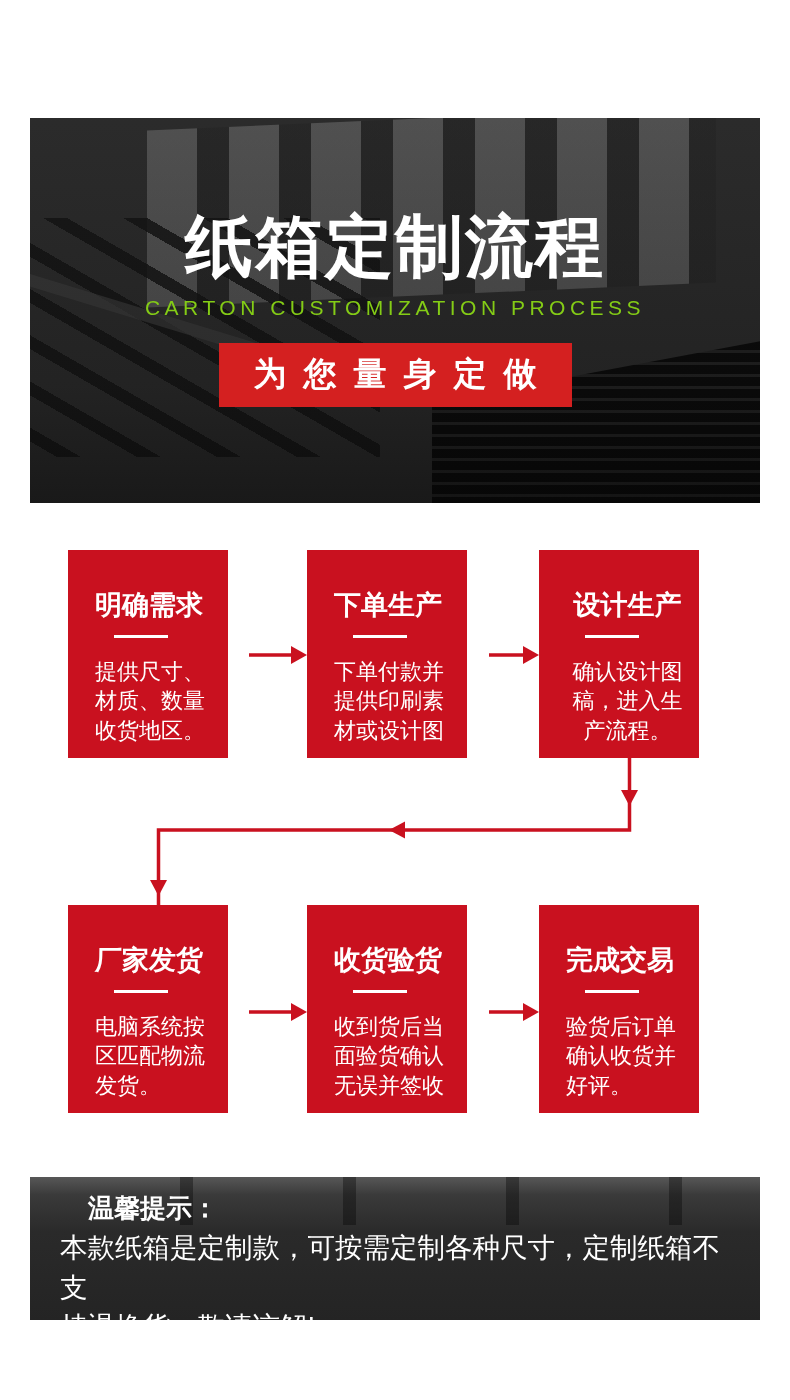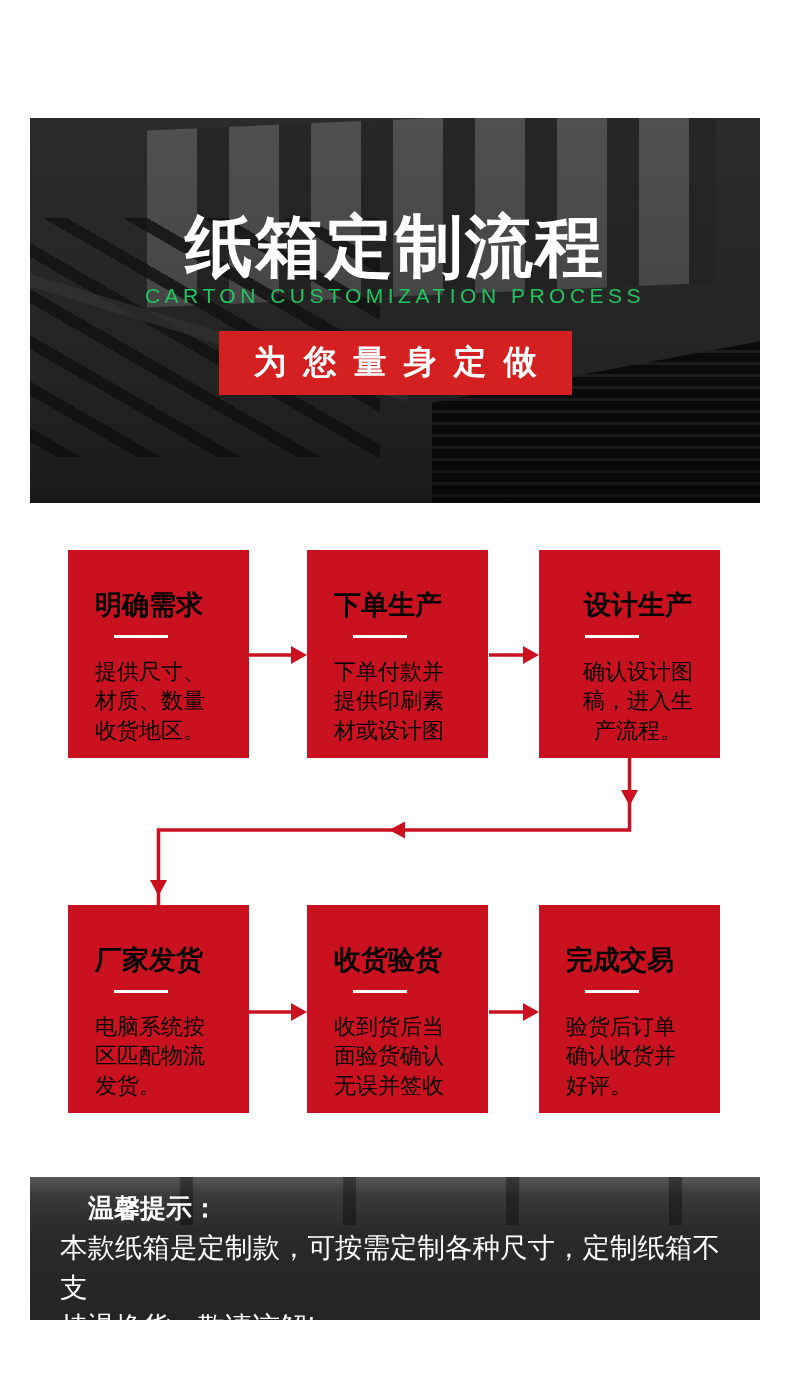--- a/index.html
+++ b/index.html
@@ -36,36 +36,36 @@
   }
   .bg-overlay{
     position:absolute;inset:0;
     background:linear-gradient(180deg,rgba(25,25,25,.30) 0%,rgba(15,15,15,.45) 70%,rgba(8,8,8,.6) 100%);
   }
   .hero-title{
     position:relative;margin:94px 0 0;color:#ffffff;
     font-size:68px;font-weight:700;line-height:1;letter-spacing:2px;
   }
   .hero-subtitle{
-    position:relative;margin-top:4px;color:#22c55e;
+    position:relative;margin-top:16px;color:#84cc16;
     font-size:21px;font-weight:400;letter-spacing:4.5px;
   }
   .hero-badge{
     position:relative;display:inline-block;margin-top:23px;
     background:var(--badge-red);color:#ffffff;
     font-size:33px;font-weight:700;letter-spacing:17px;
     padding:9px 18px 10px 35px;
   }
 
   
   .flow{position:absolute;left:0;top:550px;width:790px;height:562px;}
   .flow svg{position:absolute;left:0;top:0;pointer-events:none;}
   .step{
-    position:absolute;width:181px;height:208px;box-sizing:border-box;
-    background:var(--accent-red);color:#000000;
+    position:absolute;width:160px;height:208px;box-sizing:border-box;
+    background:var(--accent-red);color:#ffffff;
     padding:42px 10px 0 27px;
   }
   .step-title{font-size:27px;font-weight:700;line-height:1;}
   .step-divider{width:54px;height:2.5px;background:#ffffff;margin:16px 0 19px 19px;}
   .step-desc div{font-size:22px;line-height:29.5px;font-weight:400;}
   .s1{left:68px;top:0;}   .s2{left:307px;top:0;}   .s3{left:539px;top:0;text-align:center;}
   .s4{left:68px;top:355px;}.s5{left:307px;top:355px;}.s6{left:539px;top:355px;}
 
   
   .notice{

